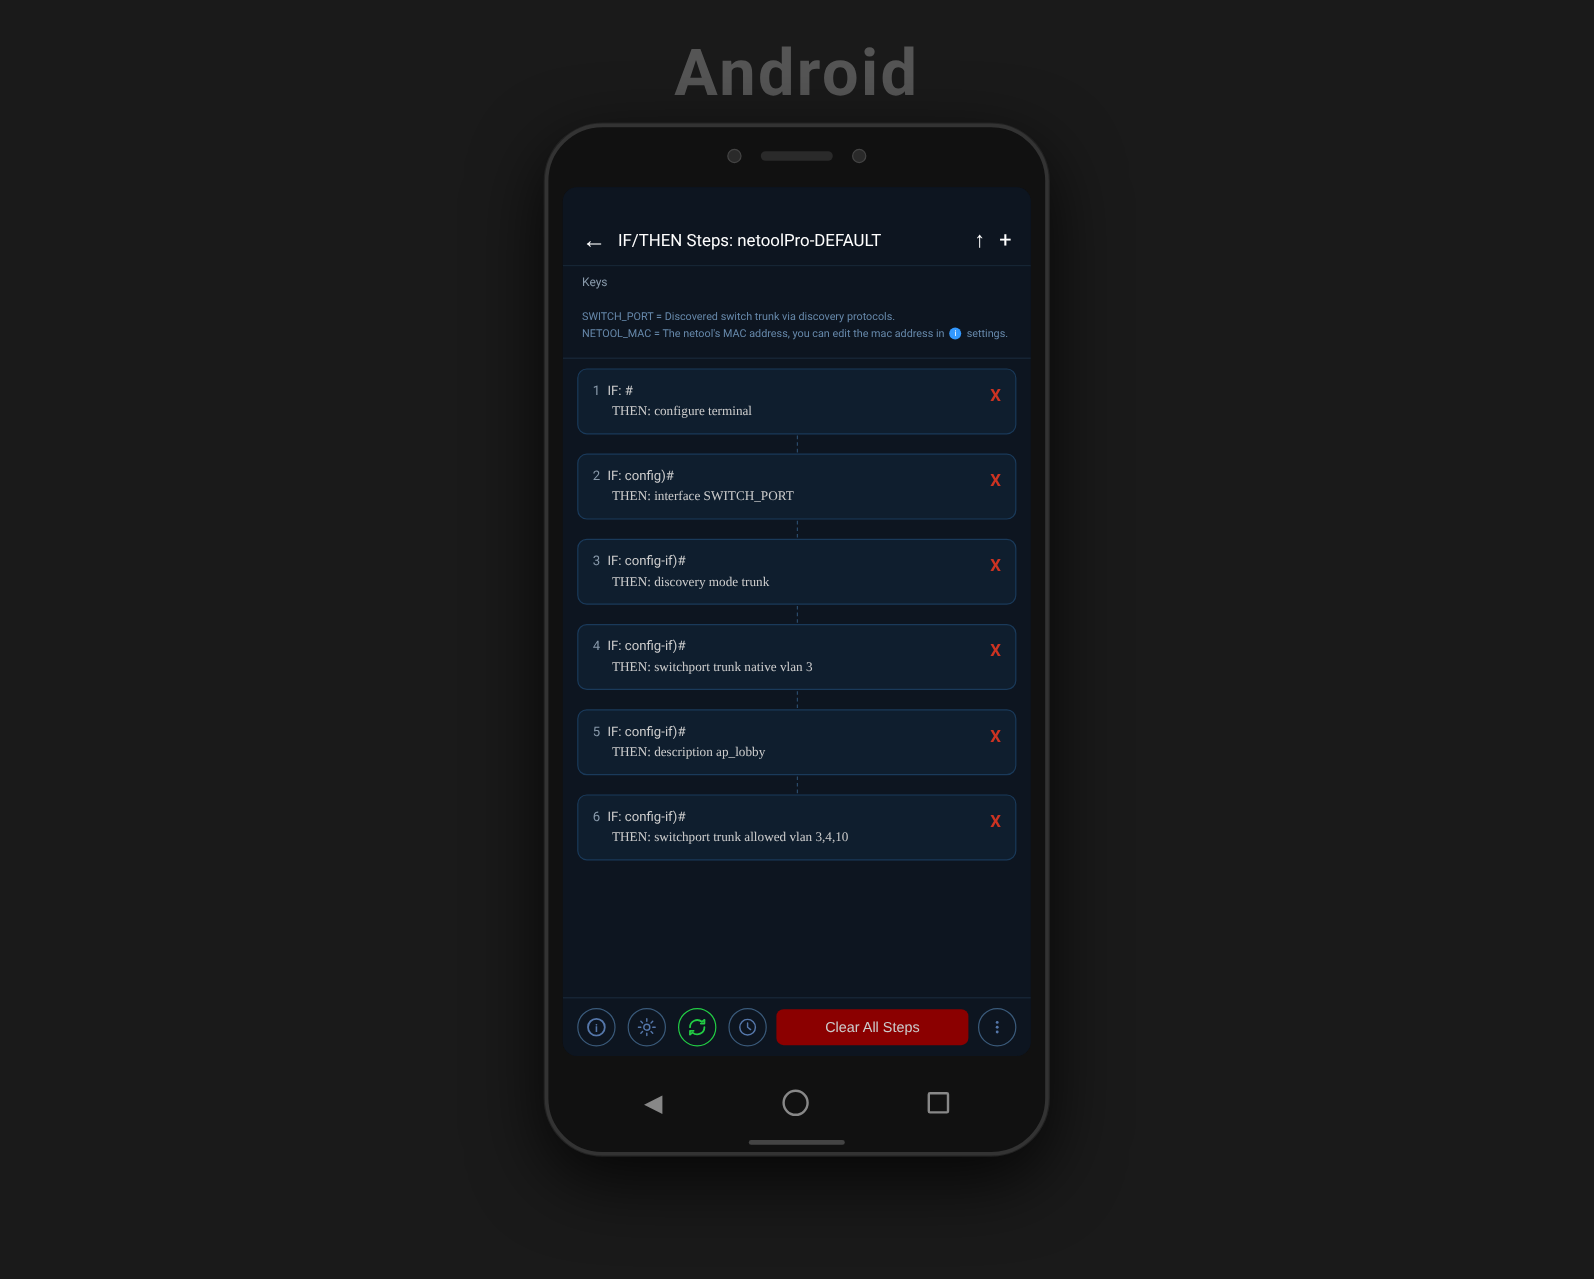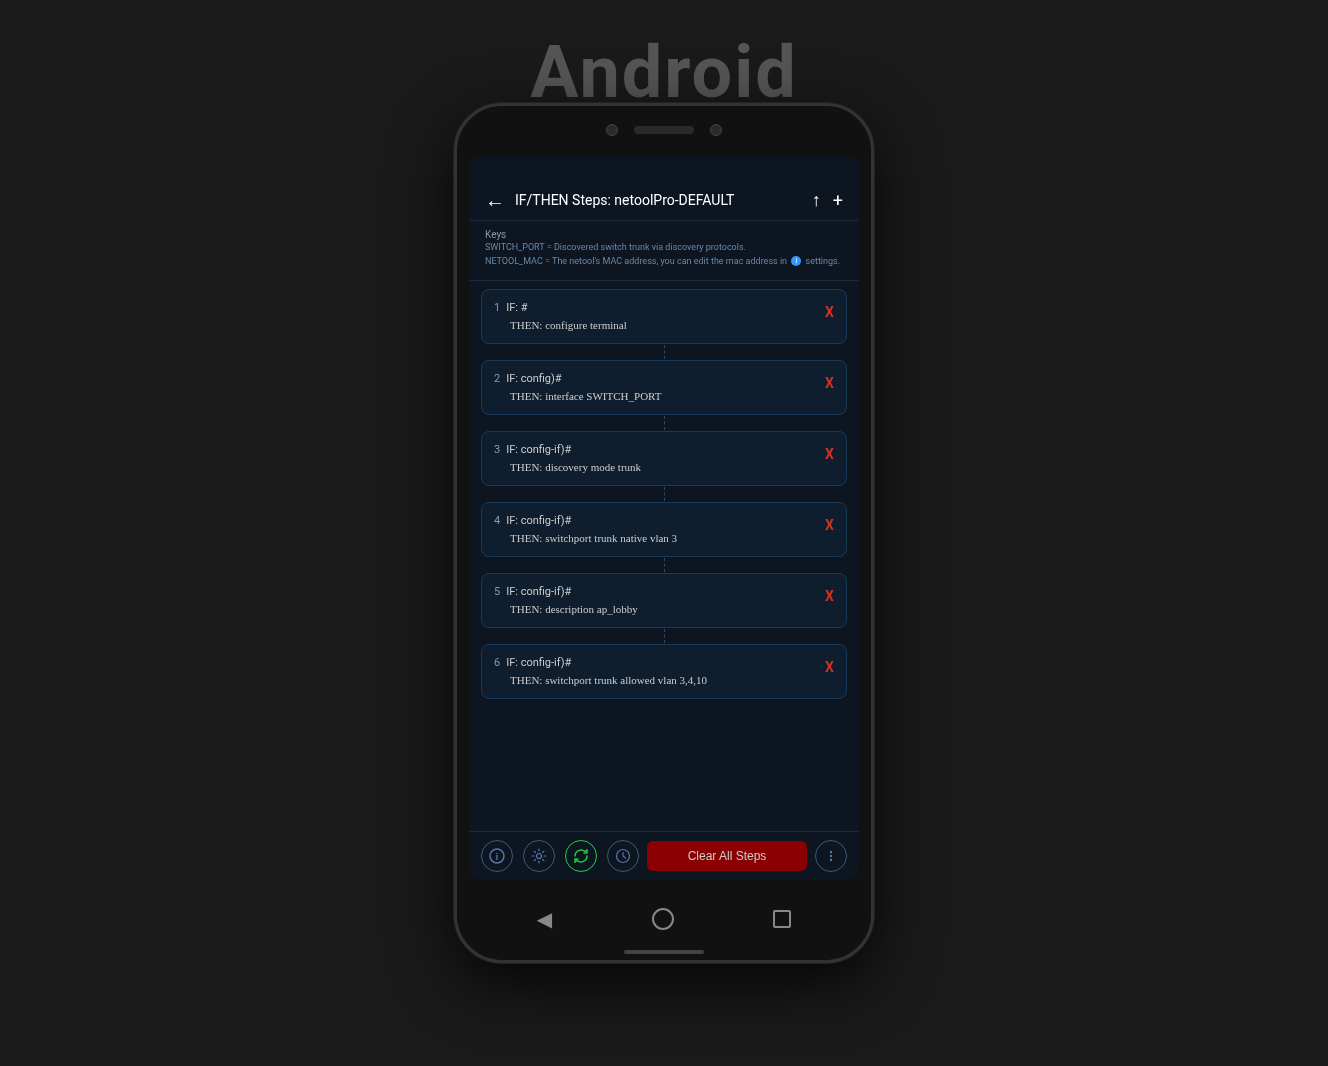--- a/index.html
+++ b/index.html
@@ -13,21 +13,21 @@
       font-family: 'Roboto', Arial, sans-serif;
       overflow: hidden;
       position: relative;
     }
 
     .android-label {
       position: absolute;
       top: 30px;
       left: 50%;
       transform: translateX(-50%);
-      font-size: 72px;
+      font-size: 54px;
       color: #555;
       font-weight: bold;
       letter-spacing: 2px;
     }
 
     .phone-wrapper {
       position: relative;
       width: 420px;
       height: 860px;
     }
@@ -119,21 +119,21 @@
 
     
     .keys-section {
       background: #0d1520;
       padding: 8px 16px 12px;
       border-bottom: 1px solid #1a2a3a;
     }
     .keys-label {
       color: #8899aa;
       font-size: 10px;
-      margin-bottom: 1px;
+      margin-bottom: 18px;
     }
     .keys-text {
       color: #6688aa;
       font-size: 9px;
       line-height: 1.5;
     }
     .keys-text .info-icon {
       display: inline-block;
       width: 10px;
       height: 10px;

